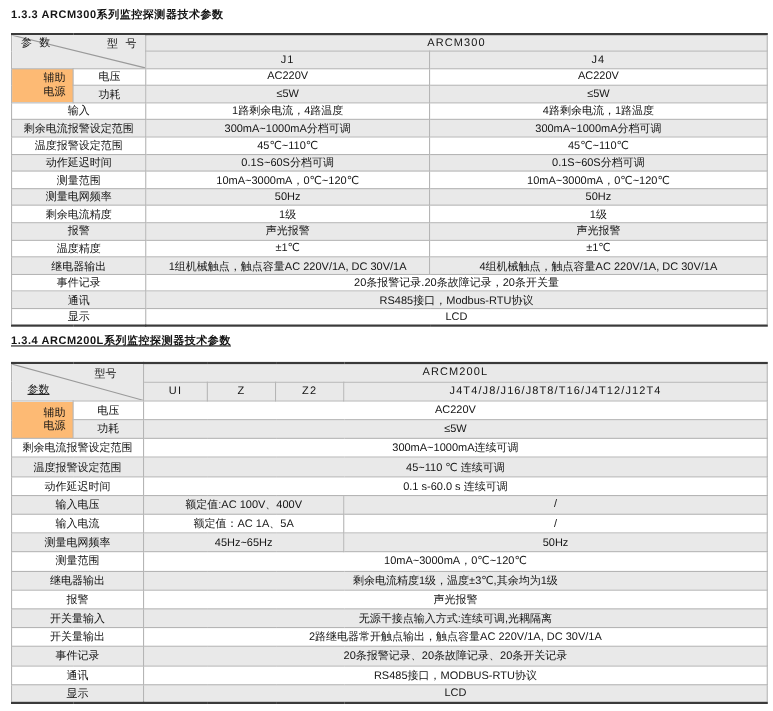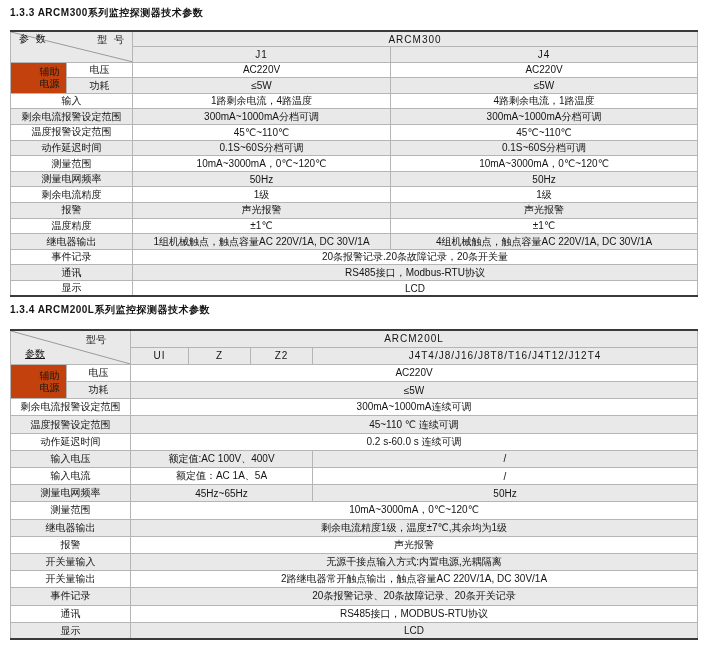--- a/index.html
+++ b/index.html
@@ -6,37 +6,37 @@
   body{
     width:703px;height:646px;background:#ffffff;position:relative;
     font-family:"Liberation Sans","DejaVu Sans",sans-serif;color:#141414;
     overflow:hidden;
   }
   .title{
     position:absolute;left:10px;font-size:10px;font-weight:bold;
     letter-spacing:0.5px;white-space:nowrap;
   }
   #title1{top:6px;}
-  #title2{top:303px;}
+  #title2{top:303px;text-decoration:underline;}
   table{
     position:absolute;left:10px;border-collapse:collapse;table-layout:fixed;
     border-top:2px solid #3a3a3a;border-bottom:2px solid #3a3a3a;
     border-left:1px solid #b5b5b5;border-right:1px solid #b5b5b5;
     background:#ffffff;
   }
   #table1{top:30px;width:687px;}
   #table2{top:329px;width:687px;}
   td{
     border:1px solid #b5b5b5;font-size:10px;text-align:center;
     vertical-align:middle;padding:0 2px;overflow:hidden;white-space:nowrap;
   }
   #table1 tr{height:15.6px;}
   #table2 tr{height:17.2px;}
   tr.g td{background:#e9e9e9;}
-  td.whitecell{background:#c2410c;padding-left:24px;}
+  td.whitecell{background:#fdba74;padding-left:24px;}
   td.corner{position:relative;background:#ffffff;padding:0;}
   .diag{position:absolute;left:0;top:0;width:100%;height:100%;display:block;}
   .corner span{position:absolute;font-size:10px;text-align:right;}
   .c1top{right:6px;top:1px;letter-spacing:2px;}
   .c1bot{left:8px;bottom:16px;letter-spacing:2px;}
   .c2top{right:24px;top:2px;}
   .c2bot{left:14px;bottom:3px;text-decoration:underline;}
   td.aux{white-space:pre-line;line-height:1.2;}
   td.code{letter-spacing:1px;}
 </style>
@@ -185,21 +185,21 @@
   <tr>
     <td colspan="2">剩余电流报警设定范围</td>
     <td colspan="4">300mA~1000mA连续可调</td>
   </tr>
   <tr class="g">
     <td colspan="2">温度报警设定范围</td>
     <td colspan="4">45~110 ℃ 连续可调</td>
   </tr>
   <tr>
     <td colspan="2">动作延迟时间</td>
-    <td colspan="4">0.2 s-60.0 s 连续可调</td>
+    <td colspan="4">0.1 s-60.0 s 连续可调</td>
   </tr>
   <tr class="g">
     <td colspan="2">输入电压</td>
     <td colspan="3">额定值:AC 100V、400V</td>
     <td>/</td>
   </tr>
   <tr>
     <td colspan="2">输入电流</td>
     <td colspan="3">额定值：AC 1A、5A</td>
     <td>/</td>
@@ -208,29 +208,29 @@
     <td colspan="2">测量电网频率</td>
     <td colspan="3">45Hz~65Hz</td>
     <td>50Hz</td>
   </tr>
   <tr>
     <td colspan="2">测量范围</td>
     <td colspan="4">10mA~3000mA，0℃~120℃</td>
   </tr>
   <tr class="g">
     <td colspan="2">继电器输出</td>
-    <td colspan="4">剩余电流精度1级，温度±7℃,其余均为1级</td>
+    <td colspan="4">剩余电流精度1级，温度±3℃,其余均为1级</td>
   </tr>
   <tr>
     <td colspan="2">报警</td>
     <td colspan="4">声光报警</td>
   </tr>
   <tr class="g">
     <td colspan="2">开关量输入</td>
-    <td colspan="4">无源干接点输入方式:内置电源,光耦隔离</td>
+    <td colspan="4">无源干接点输入方式:连续可调,光耦隔离</td>
   </tr>
   <tr>
     <td colspan="2">开关量输出</td>
     <td colspan="4">2路继电器常开触点输出，触点容量AC 220V/1A, DC 30V/1A</td>
   </tr>
   <tr class="g">
     <td colspan="2">事件记录</td>
     <td colspan="4">20条报警记录、20条故障记录、20条开关记录</td>
   </tr>
   <tr>

